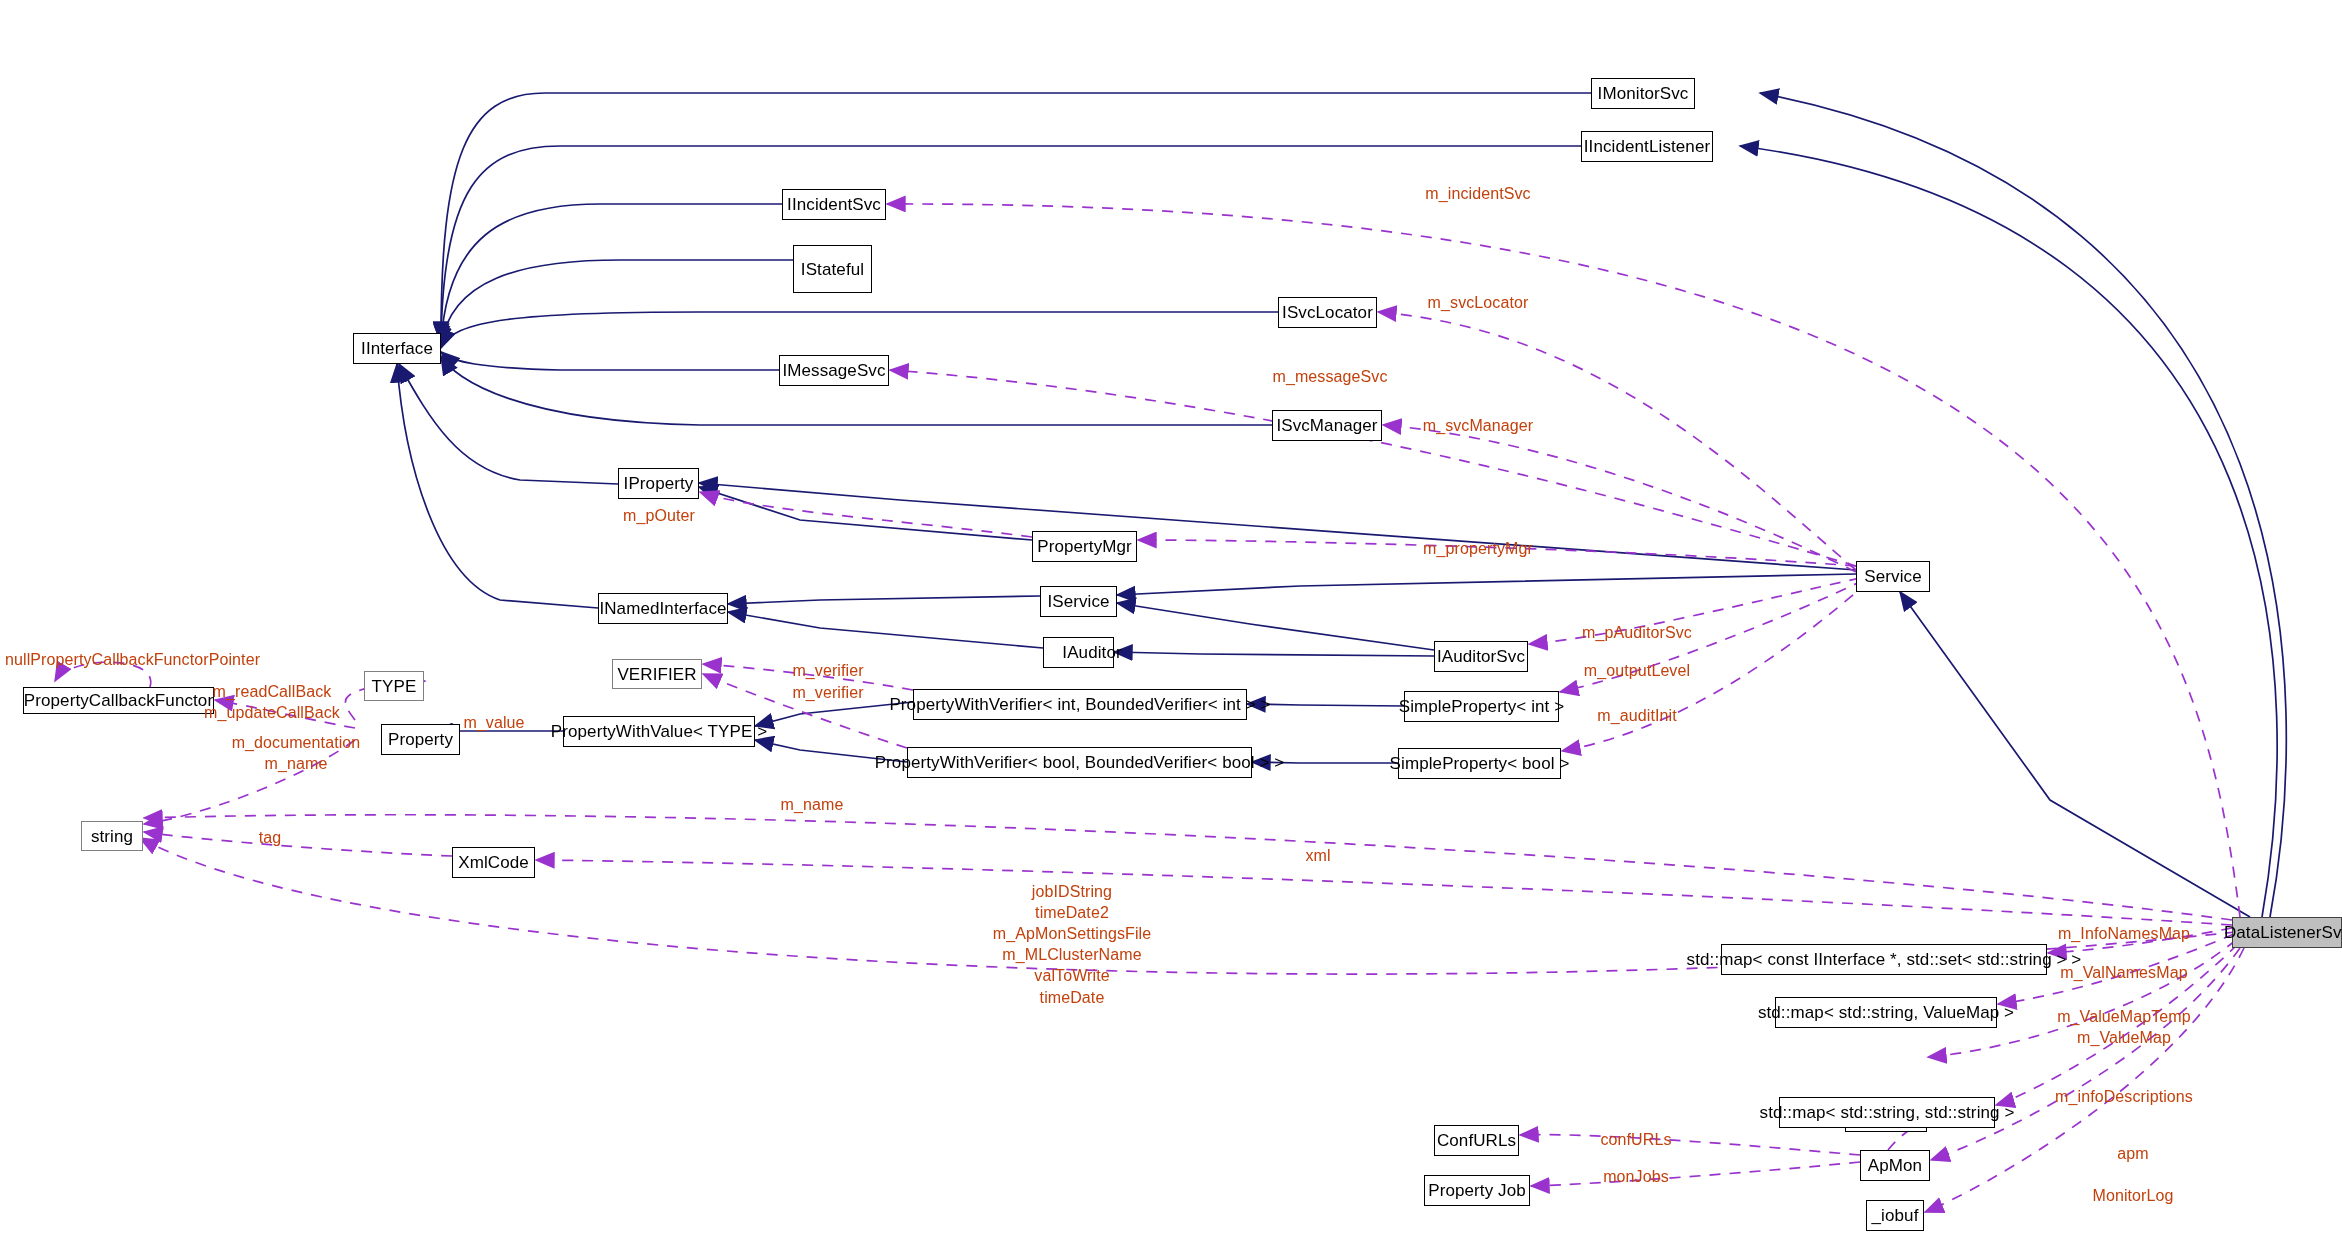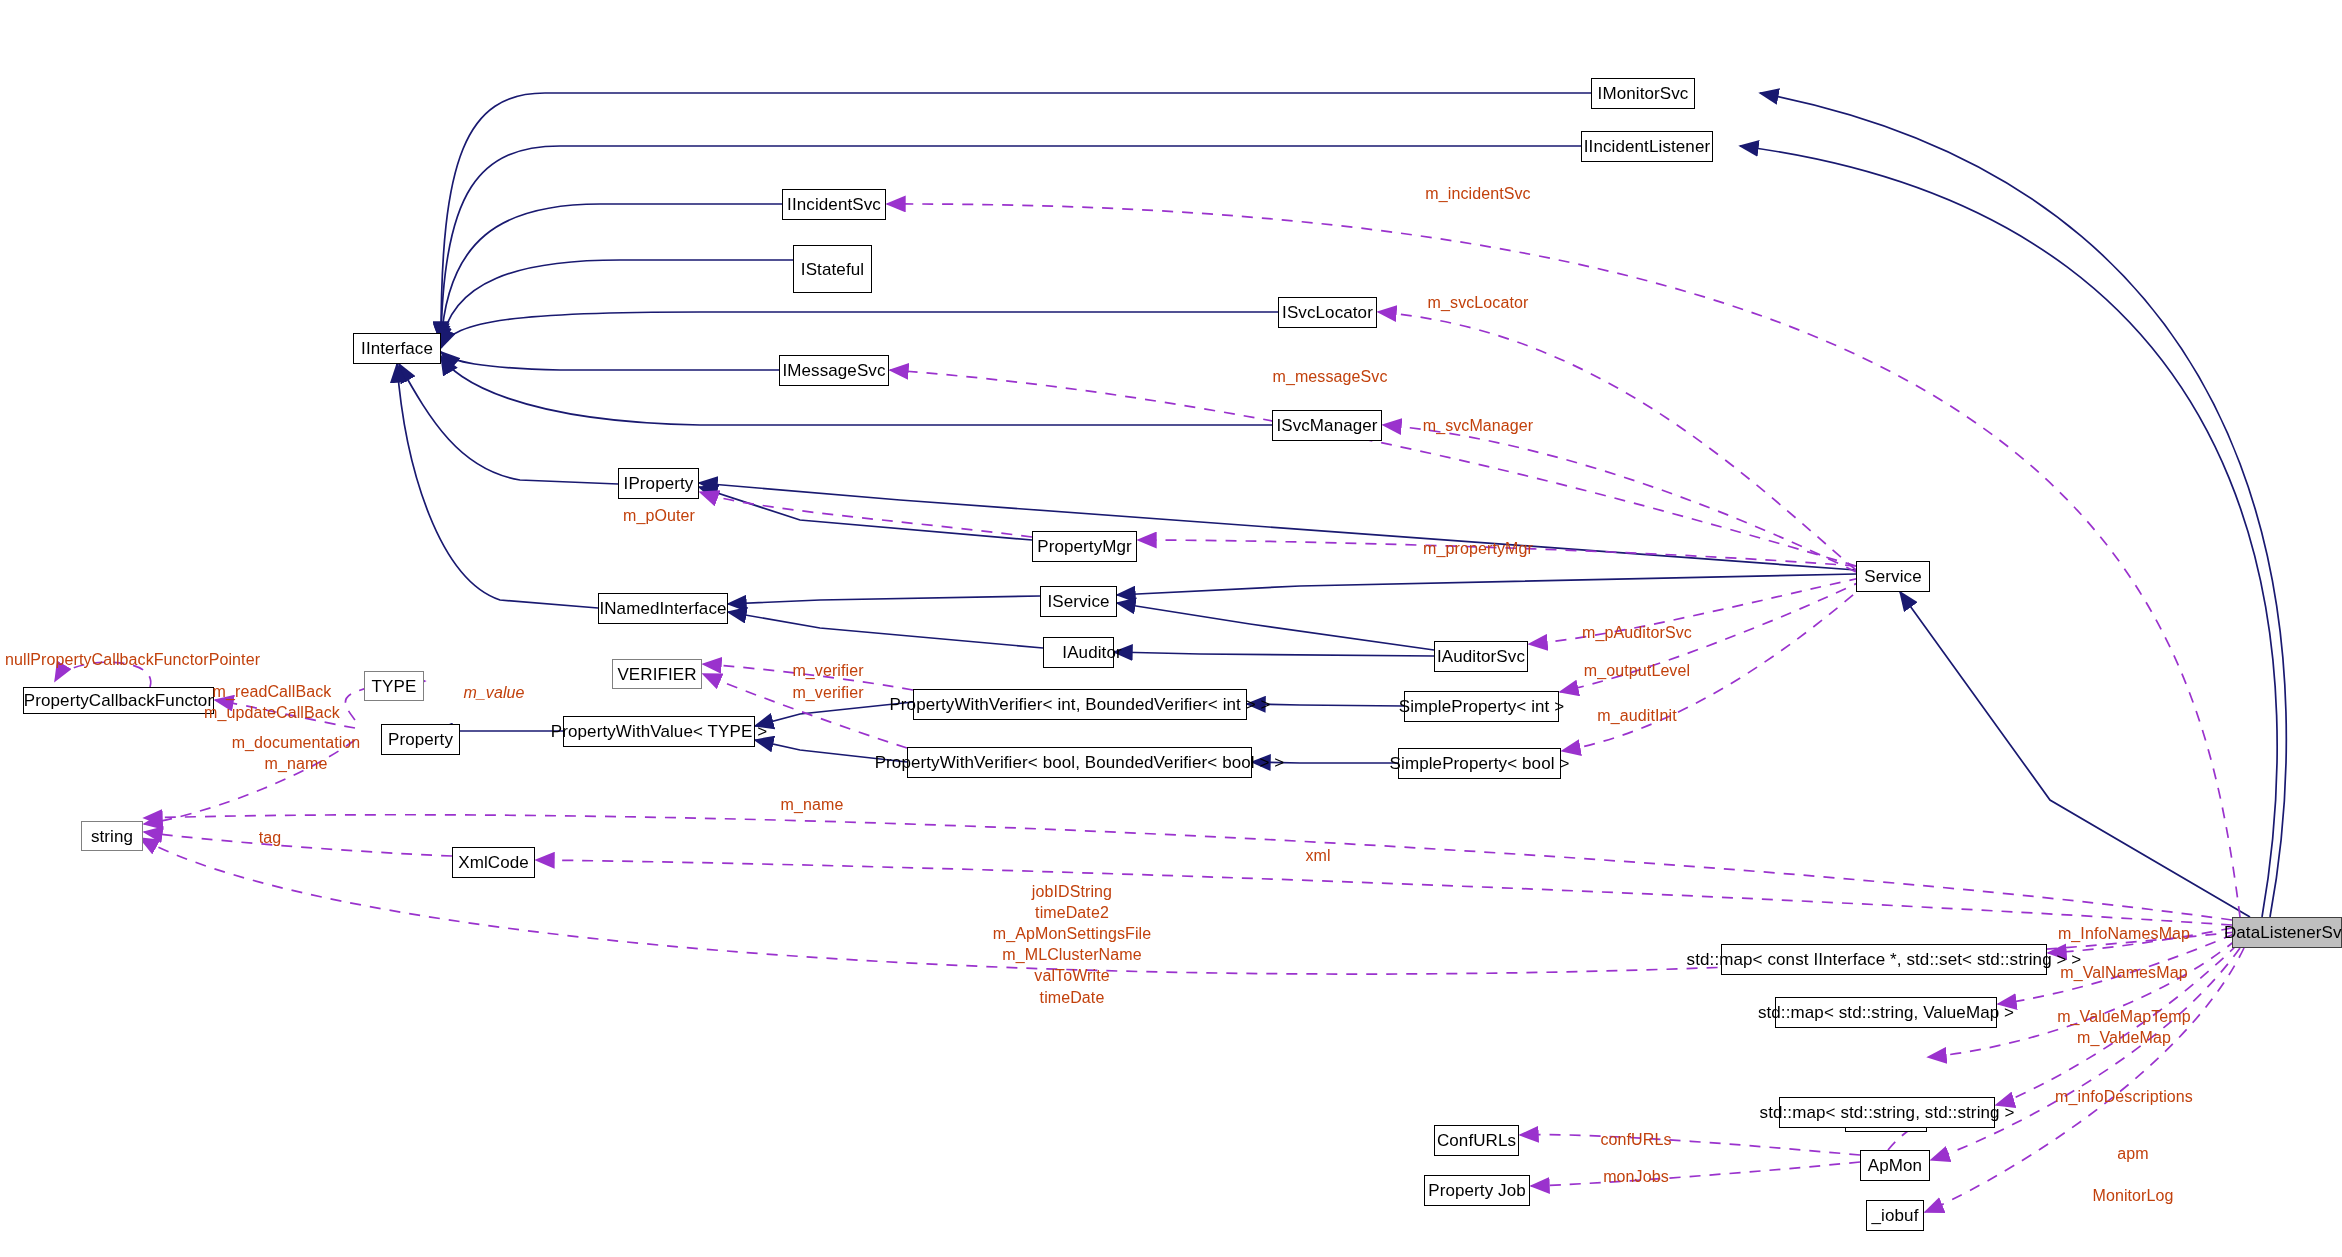--- a/index.html
+++ b/index.html
@@ -173,21 +173,21 @@
       <div class="edge-label" style="left: 1478px; top: 183px;">m_incidentSvc</div>
       <div class="edge-label" style="left: 1478px; top: 292px;">m_svcLocator</div>
       <div class="edge-label" style="left: 1330px; top: 366px;">m_messageSvc</div>
       <div class="edge-label" style="left: 1478px; top: 415px;">m_svcManager</div>
       <div class="edge-label" style="left: 659px; top: 505px;">m_pOuter</div>
       <div class="edge-label" style="left: 1478px; top: 538px;">m_propertyMgr</div>
       <div class="edge-label" style="left: 1637px; top: 622px;">m_pAuditorSvc</div>
       <div class="edge-label" style="left: 1637px; top: 660px;">m_outputLevel</div>
       <div class="edge-label" style="left: 828px; top: 660px;">m_verifier</div>
       <div class="edge-label" style="left: 828px; top: 682px;">m_verifier</div>
-      <div class="edge-label" style="left: 494px; top: 682px; font-style: italic;">m_value</div>
+      <div class="edge-label" style="left: 494px; top: 712px;">m_value</div>
       <div class="edge-label" style="left: 1637px; top: 705px;">m_auditInit</div>
       <div class="edge-label left" style="left: 5px; top: 649px;">nullPropertyCallbackFunctorPointer</div>
       <div class="edge-label" style="left: 272px; top: 681px;">m_readCallBack
 m_updateCallBack</div>
       <div class="edge-label" style="left: 268px; top: 732px; margin-left: 28px;">m_documentation
 m_name</div>
       <div class="edge-label" style="left: 812px; top: 794px;">m_name</div>
       <div class="edge-label" style="left: 270px; top: 827px;">tag</div>
       <div class="edge-label" style="left: 1318px; top: 845px;">xml</div>
       <div class="edge-label" style="left: 1072px; top: 881px;">jobIDString

